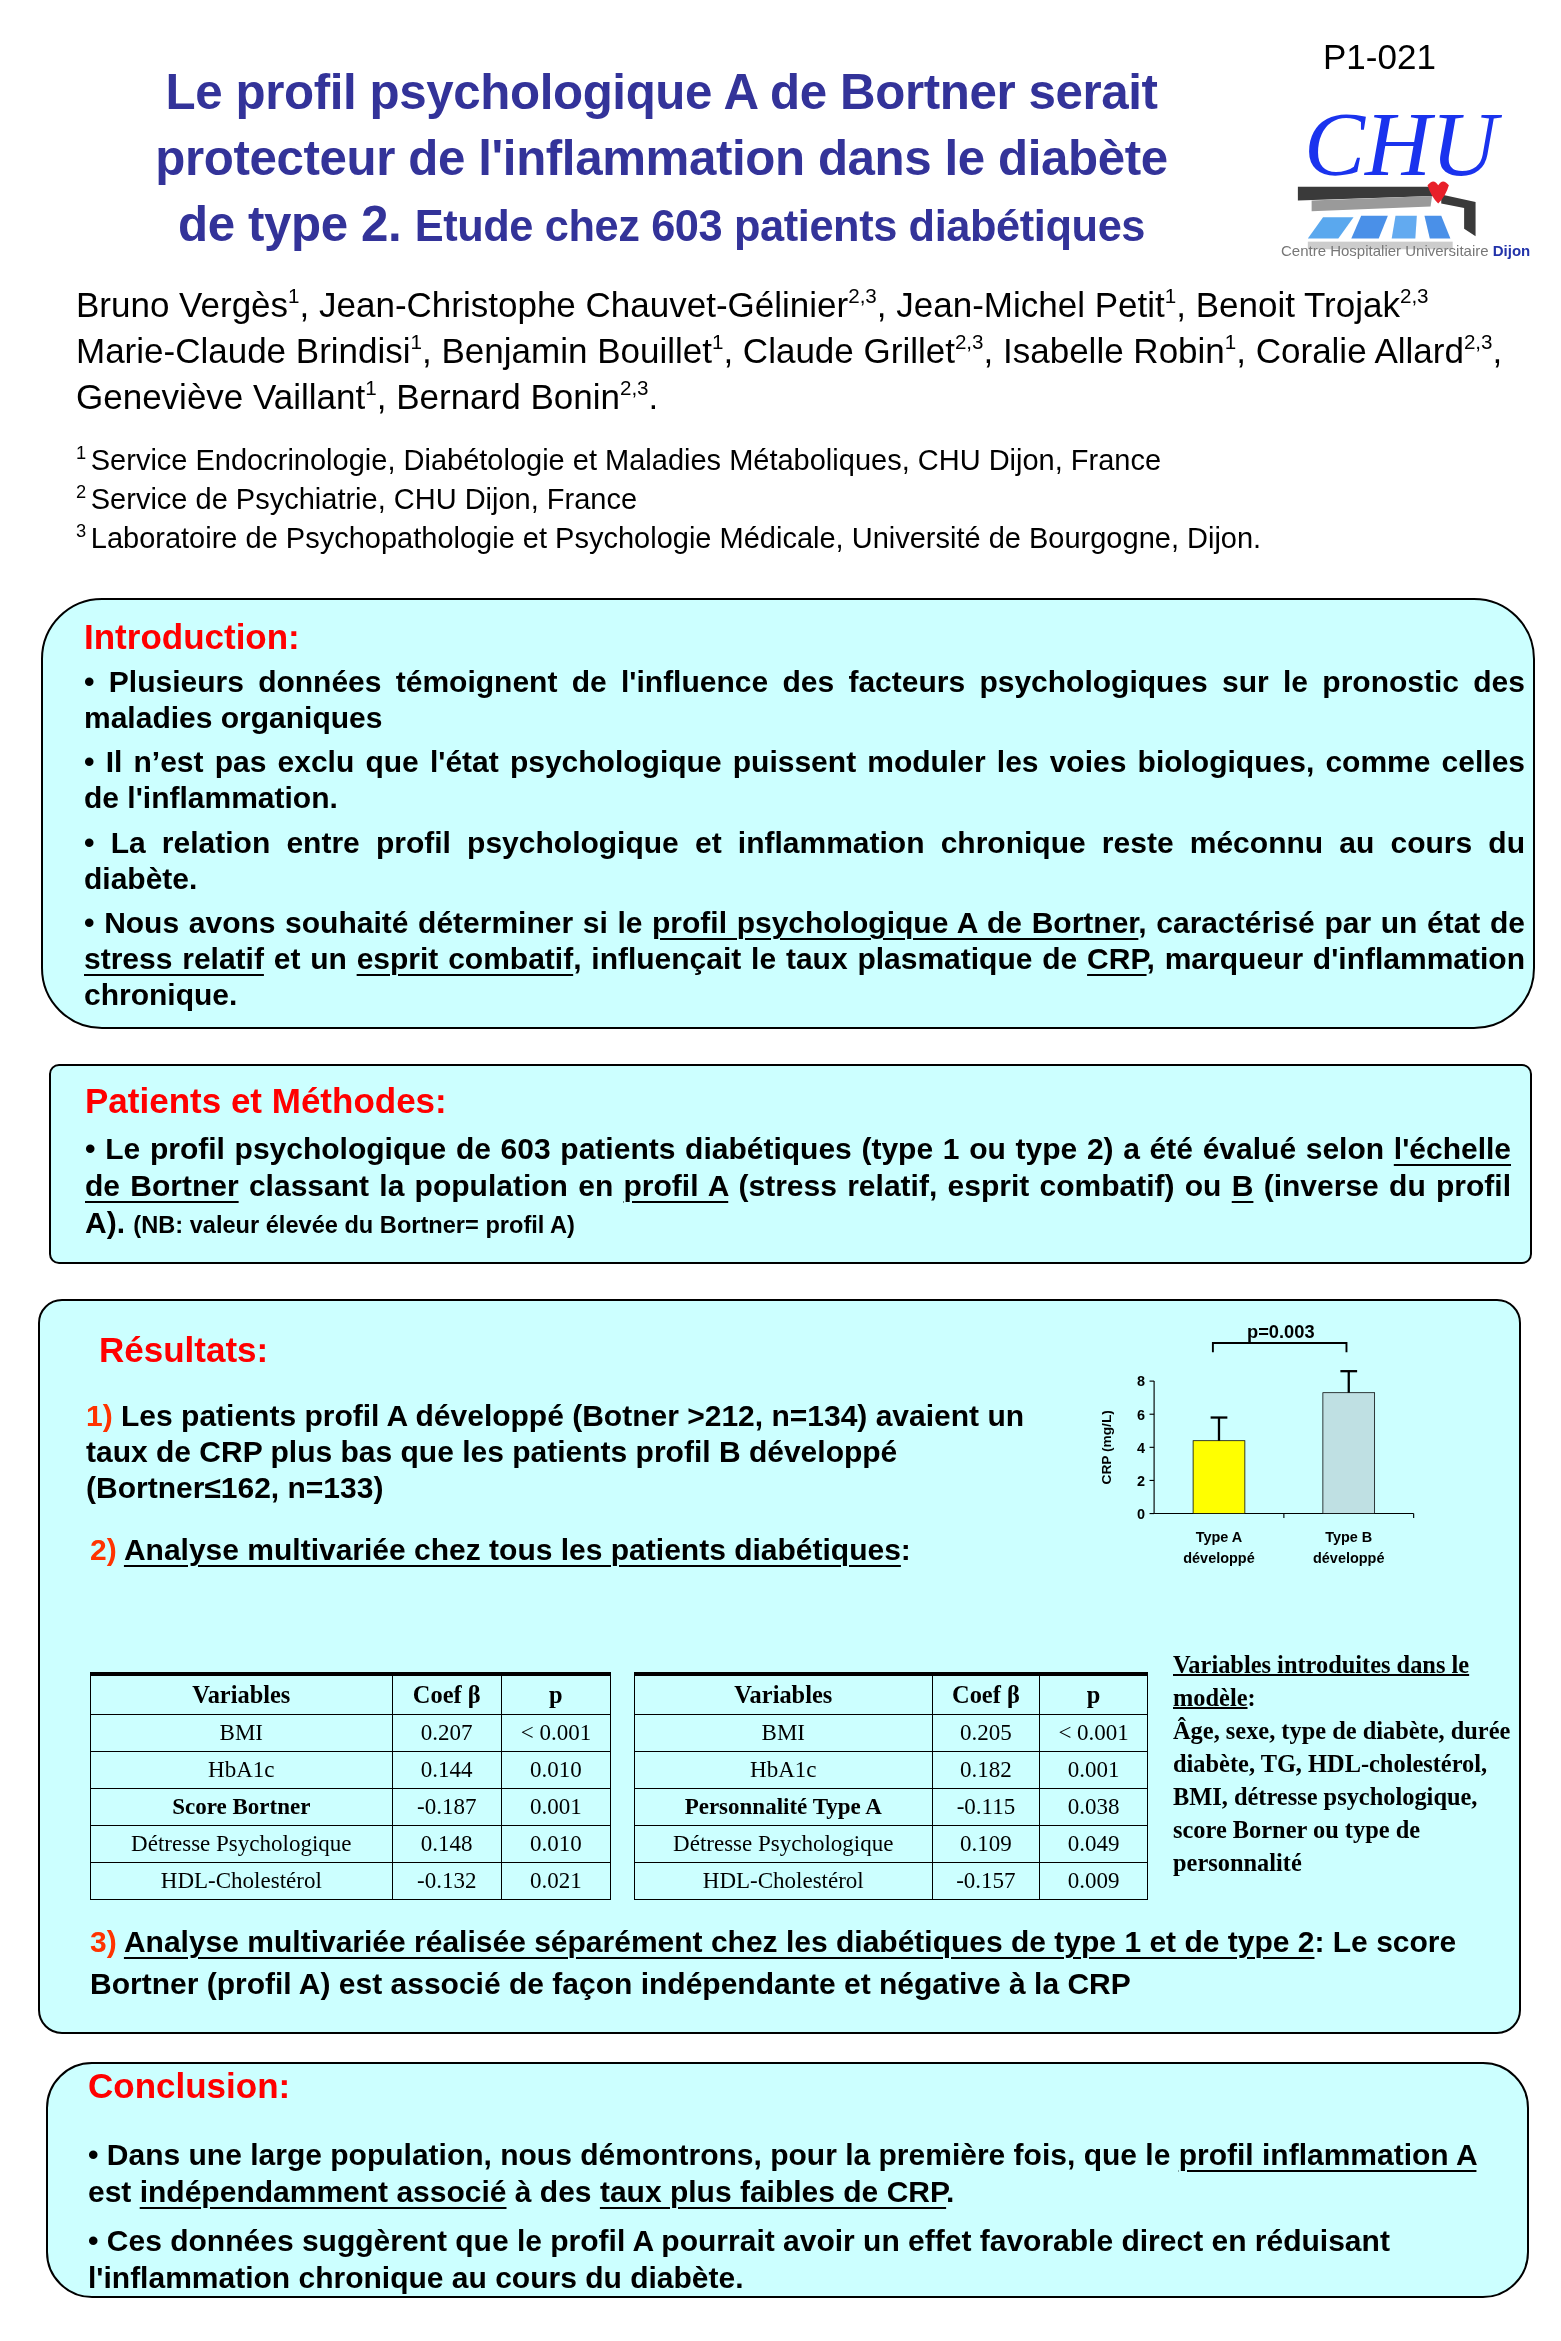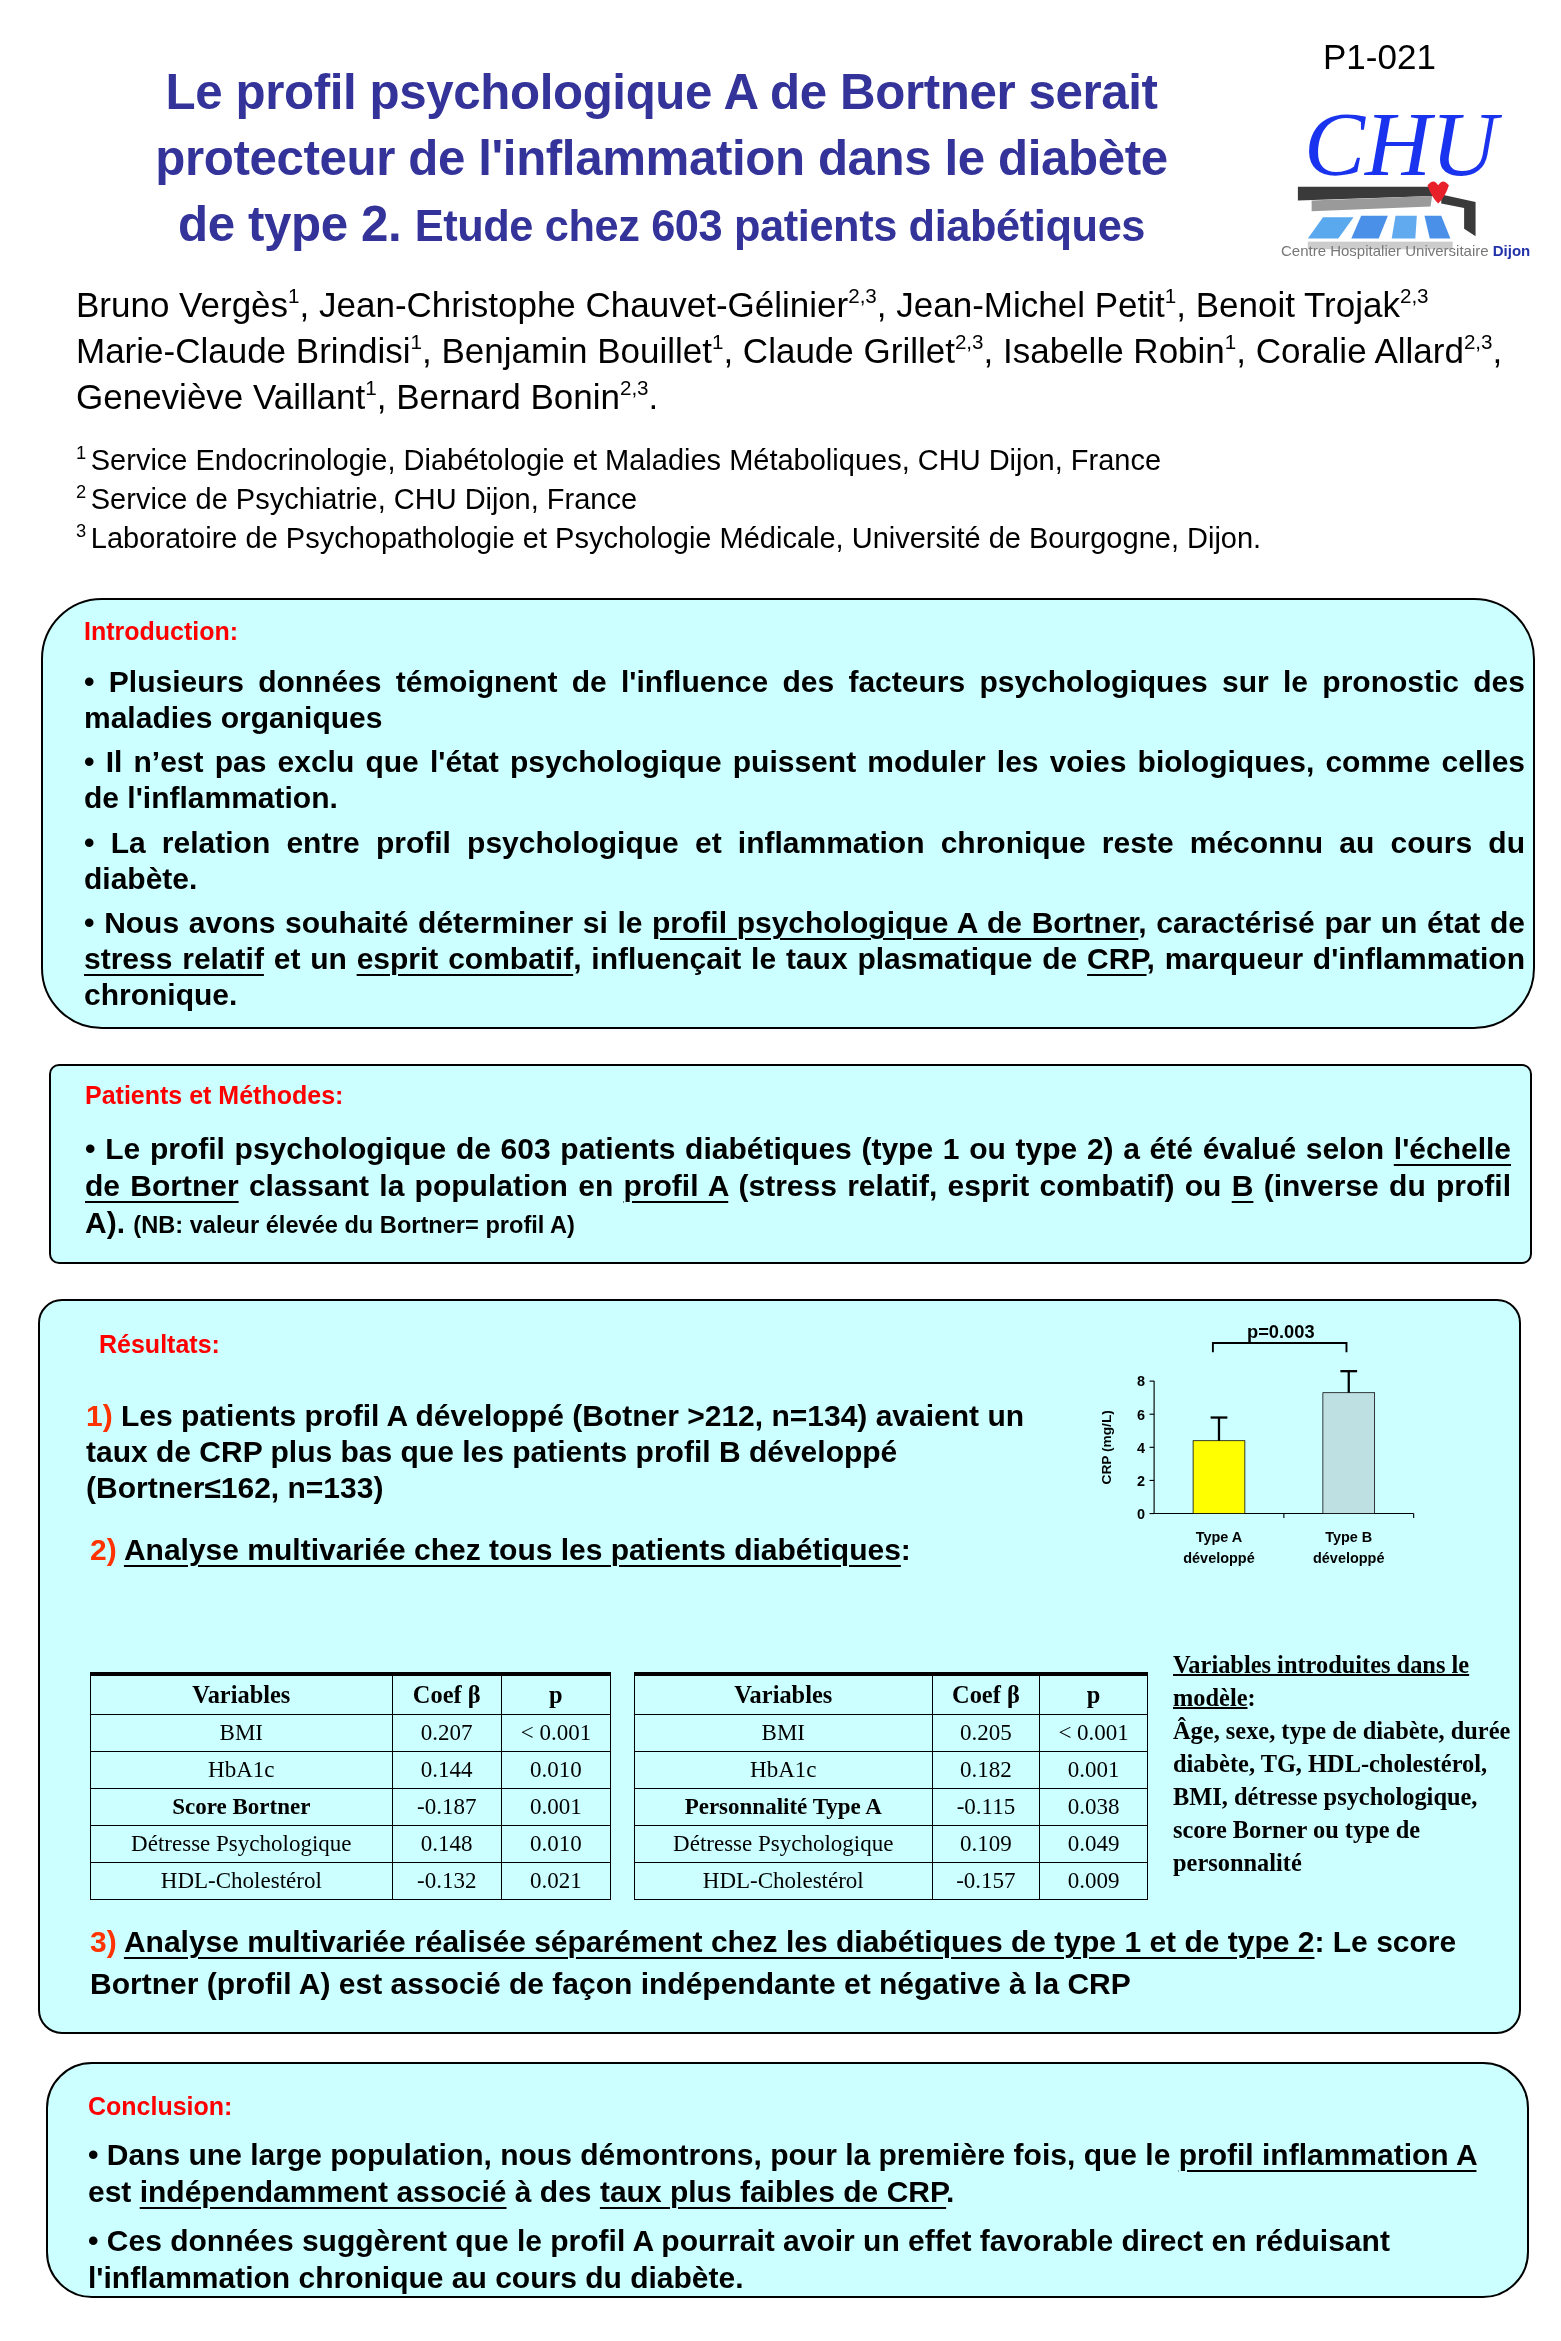--- a/index.html
+++ b/index.html
@@ -25,21 +25,21 @@
   #affiliations { left: 76px; top: 441px; width: 1433px; font-size: 29px; line-height: 39px; }
   #affiliations sup { font-size: 18.3px; vertical-align: 10.7px; line-height: 0; margin-right: 4.6px; }
 
   
   .box { position: absolute; background: #CCFFFF; border: 2.3px solid #000; border-radius: 53px; }
   #box-intro { left: 41px; top: 598px; width: 1494px; height: 431px; border-radius: 61px; }
   #box-methods { left: 49px; top: 1064px; width: 1483px; height: 200px; border-radius: 10px; }
   #box-results { left: 38px; top: 1299px; width: 1483px; height: 735px; border-radius: 24px; }
   #box-conclusion { left: 46px; top: 2062px; width: 1483px; height: 236px; border-radius: 46px; }
 
-  .sec-title { position: absolute; color: #ff0000; font-weight: bold; font-size: 25px; text-align: center; }
+  .sec-title { position: absolute; color: #ff0000; font-weight: bold; font-size: 35px; text-align: center; }
   .num { color: #ff3300; }
 
   .para { position: absolute; font-weight: bold; font-size: 30px; line-height: 36px; text-align: justify; }
   .para p { margin-bottom: 8.4px; }
   .para u { text-decoration: underline; text-underline-offset: 4.6px; text-decoration-thickness: 1.5px; }
   .small-note { font-size: 23.6px; }
 
   
   #res1 { left: 86px; top: 1398px; width: 953px; font-size: 30px; line-height: 36px; font-weight: bold; }
   #res2 { left: 90px; top: 1531px; width: 1388px; font-size: 30px; line-height: 37px; font-weight: bold; }
@@ -239,19 +239,19 @@
       <line x1="358.75" y1="86.95000000000002" x2="380.75" y2="86.95000000000002" stroke="#000" stroke-width="3"></line>
       <text x="369.75" y="312" text-anchor="middle" font-size="19">Type B</text>
       <text x="369.75" y="339" text-anchor="middle" font-size="19">développé</text>
       <text x="0" y="0" text-anchor="middle" font-size="18" transform="translate(58,187) rotate(-90)">CRP (mg/L)</text>
       <path d="M191.25 62 V50 H366.75 V62" fill="none" stroke="#000" stroke-width="2.5"></path>
       <text x="280.5" y="44" text-anchor="middle" font-size="24">p=0.003</text>
     </g>
 </svg>
 
 <div id="box-conclusion" class="box">
-  <div class="sec-title" style="left:40px;top:28px;">Conclusion:</div>
+  <div class="sec-title" style="left:40px;top:2px;">Conclusion:</div>
   <div class="para" style="left:40px;top:72px;width:1433px;text-align:left;line-height:37px;">
     <p style="margin-bottom:12.2px;"><span>• Dans une large population, nous démontrons, pour la première fois, que le </span><u>profil inflammation A</u><span> est </span><u>indépendamment associé</u><span> à des </span><u>taux plus faibles de CRP</u><span>.</span></p>
     <p>• Ces données suggèrent que le profil A pourrait avoir un effet favorable direct en réduisant l'inflammation chronique au cours du diabète.</p>
   </div>
 </div>
 
 
 </body></html>

